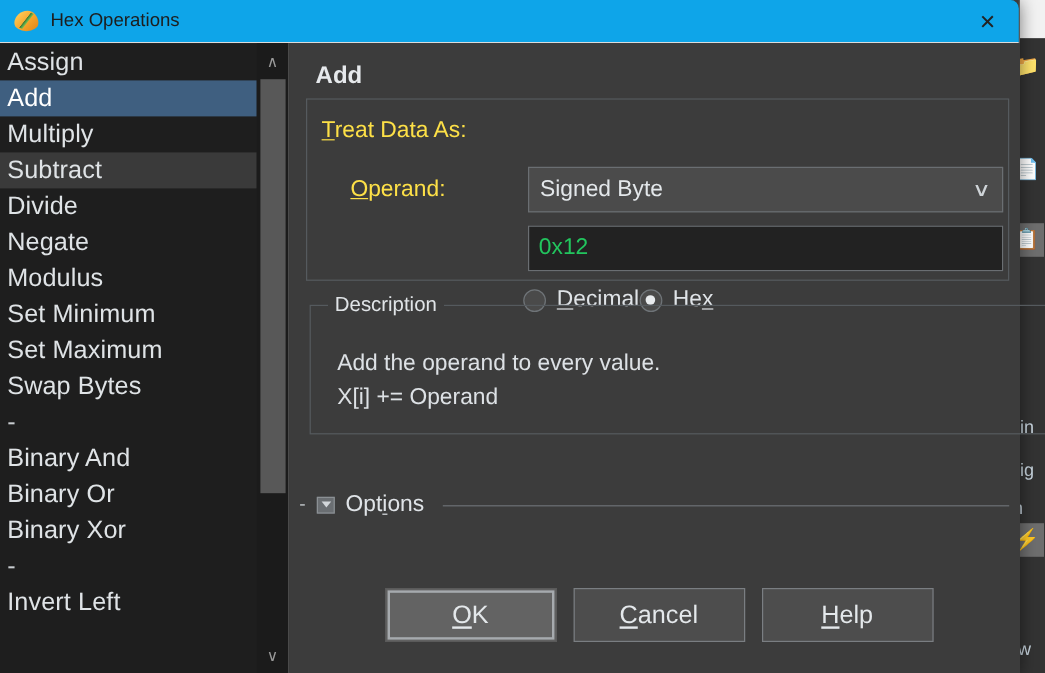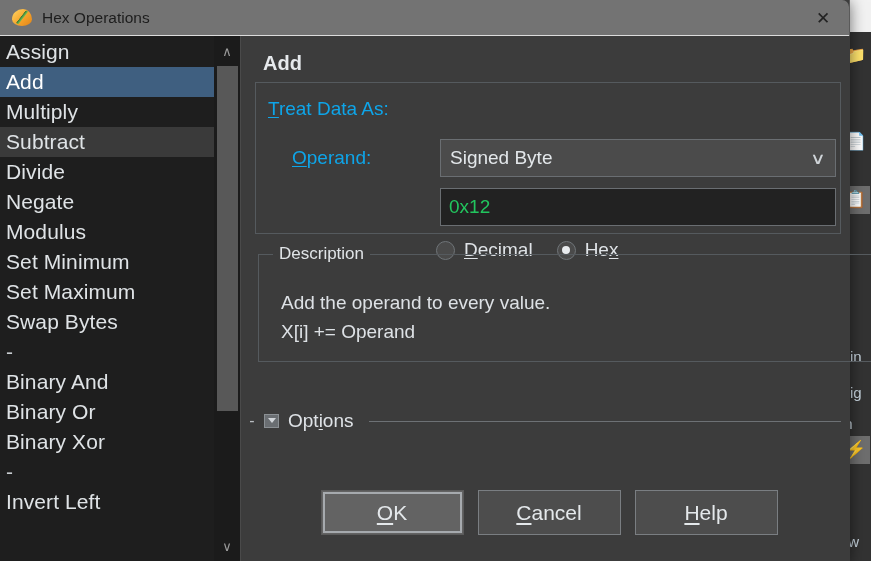--- a/index.html
+++ b/index.html
@@ -64,21 +64,21 @@
     border: 1px solid #5a5a5a;
     border-top: none;
     border-left: none;
     box-shadow: 0 2px 14px rgba(0,0,0,.55);
   }
 
   
   #titlebar {
     position: relative;
     height: 36px;
-    background: #737373;
+    background: #0ea5e9;
     border-bottom: 1px solid #dcdcdc;
     display: flex;
     align-items: center;
     border-top-right-radius: 7px;
   }
   #app-icon {
     width: 22px; height: 22px;
     margin-left: 11px; margin-right: 9px;
     position: relative;
     flex: 0 0 auto;
@@ -204,21 +204,21 @@
   #params-box { left: 14px; top: 46px; width: 586px; height: 152px; }
   #desc-box   { left: 17px; top: 208px; width: 665px; height: 118px; }
 
   .field-row {
     position: absolute;
     display: flex;
     align-items: center;
   }
   .field-label {
     font-size: 19px;
-    color: #0ea5e9;
+    color: #fde047;
     white-space: nowrap;
   }
   .field-label u { text-decoration: underline; text-underline-offset: 2px; }
 
   #row-treat { left: 12px; top: 15px; }
   #row-operand { left: 12px; top: 64px; margin-left: 24px; }
 
   #combo {
     position: absolute;
     left: 184px; top: 56px;
@@ -247,21 +247,20 @@
     font-family: "Liberation Sans", sans-serif;
     padding: 0 0 0 8px;
     outline: none;
   }
 
   #radio-row {
     position: absolute;
     left: 180px; top: 156px;
     display: flex;
     align-items: center;
-    gap: 24px;
   }
   .radio {
     display: flex; align-items: center;
     cursor: default;
     gap: 9px;
   }
   .radio .dot {
     width: 19px; height: 19px;
     border-radius: 50%;
     border: 1px solid #6f7478;

